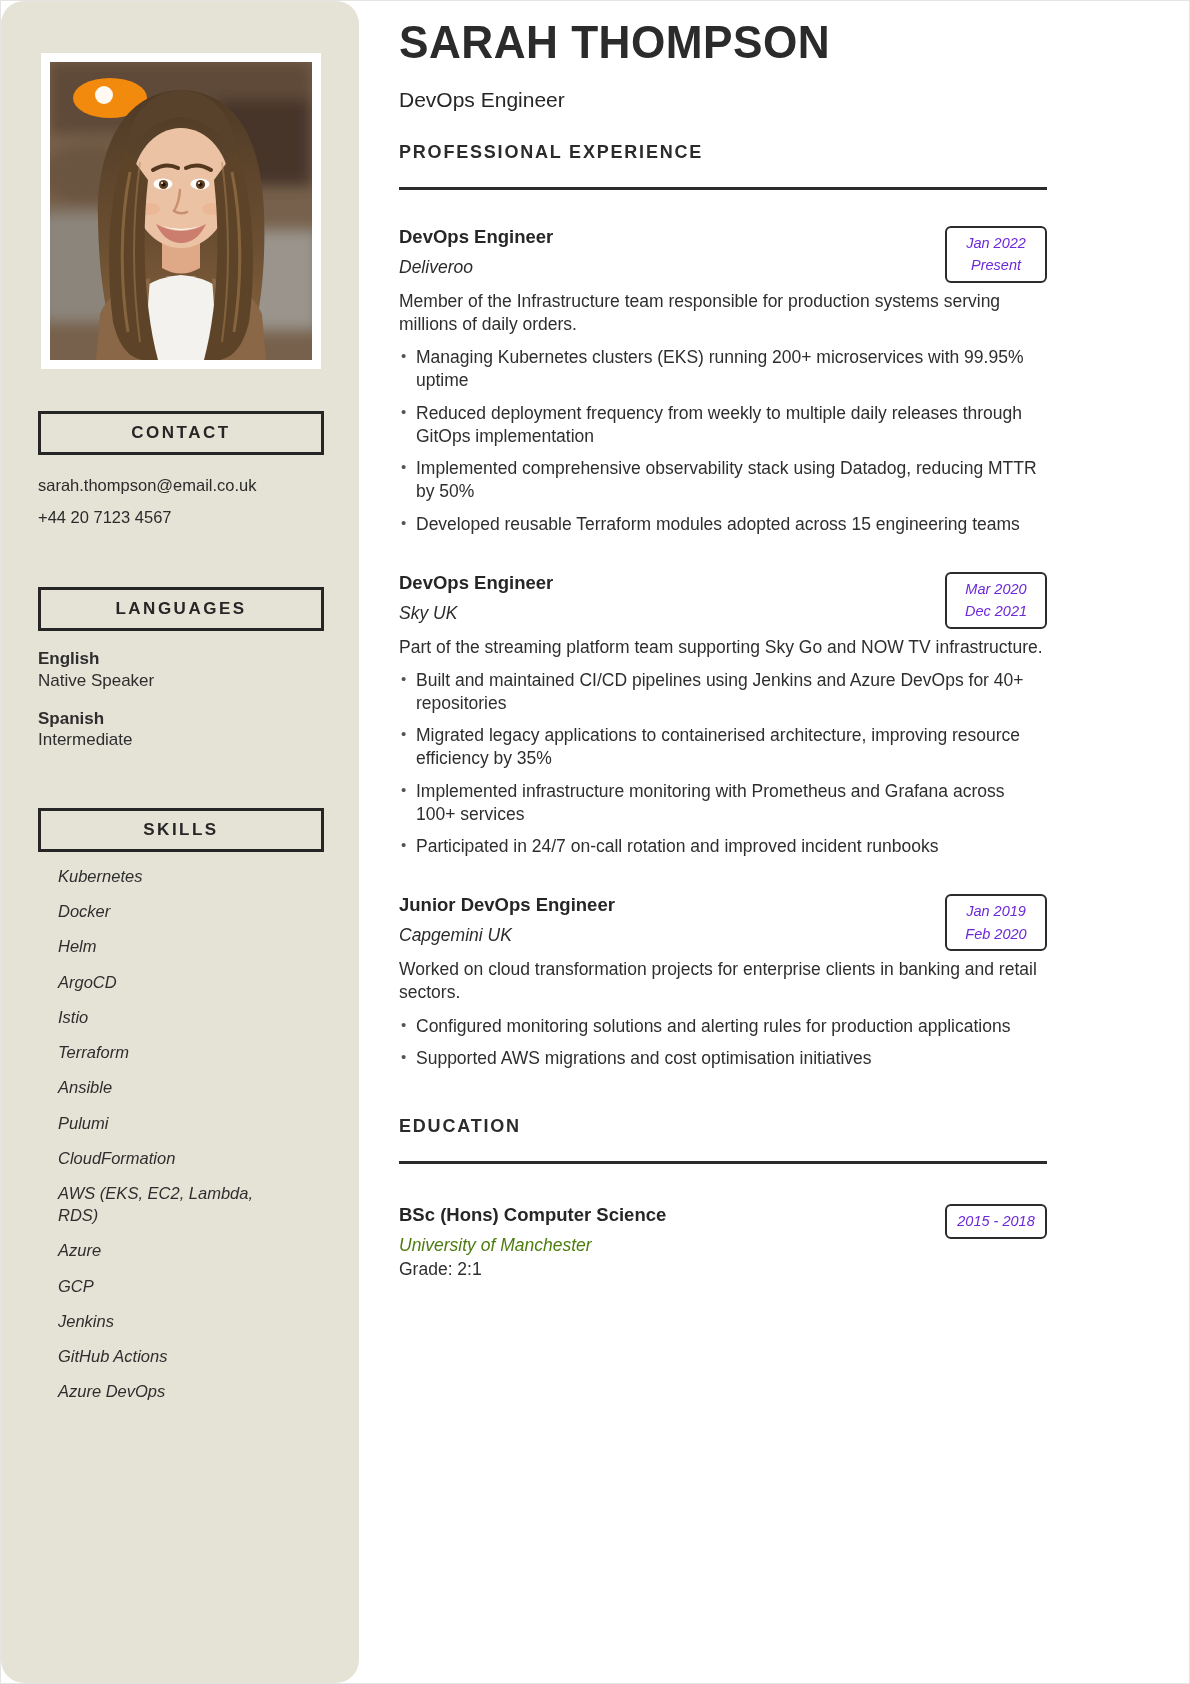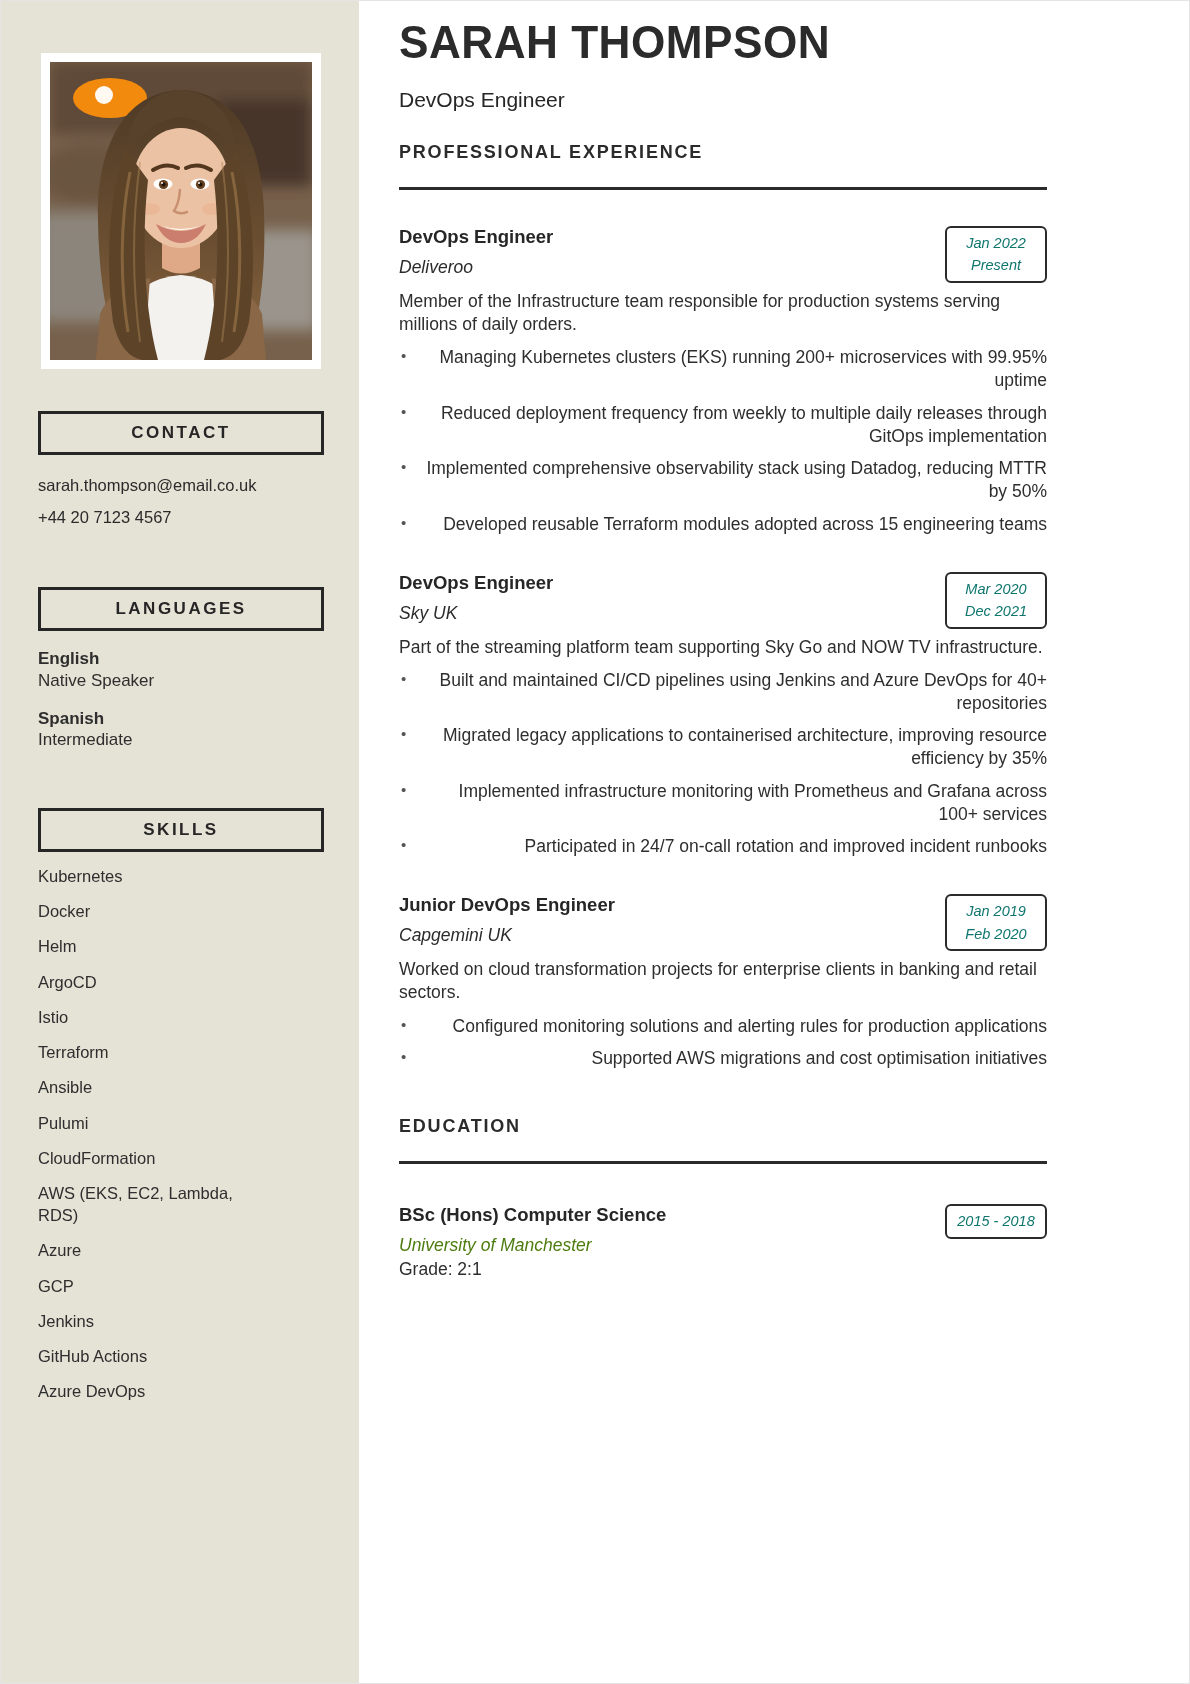--- a/index.html
+++ b/index.html
@@ -1,53 +1,53 @@
 <!DOCTYPE html>
 <html><head>
 <meta charset="utf-8">
 <style>
   html,body{margin:0;padding:0;background:#ffffff;}
   body{font-family:"Liberation Sans","DejaVu Sans",sans-serif;color:#2e2e2e;}
   .page{position:relative;width:1188px;height:1682px;border:1px solid #e4e4e4;background:#ffffff;display:flex;overflow:hidden;}
 
   
-  .sidebar{width:358px;min-width:358px;background:#e5e2d6;height:100%;box-sizing:border-box;}
+  .sidebar{width:358px;min-width:358px;background:#e5e2d6;height:100%;box-sizing:border-box;border-radius:23px;}
   .photo-frame{width:280px;height:316px;margin:52px 0 0 40px;background:#ffffff;padding:9px;box-sizing:border-box;}
   .photo-frame svg{display:block;width:100%;height:100%;}
   .side-box{border:3px solid #262626;margin:0 35px 0 37px;padding:9px 4px;text-align:center;
     font-weight:bold;font-size:17px;letter-spacing:2.5px;color:#262626;background:transparent;}
   .side-box.contact{margin-top:42px;}
   .side-box.languages{margin-top:54px;}
   .side-box.skills{margin-top:58px;}
   .contact-lines{margin:14px 35px 0 37px;font-size:16.5px;line-height:1.95;color:#2b2b2b;}
   .lang-list{margin:16px 35px 0 37px;padding:0;list-style:none;}
   .lang-list li{margin-top:17px;font-size:17px;line-height:1.25;}
   .lang-name{font-weight:bold;}
   .lang-level{font-weight:normal;}
-  .skills-list{margin:12px 35px 0 37px;padding:0;list-style:none;}
+  .skills-list{margin:12px 35px 0 57px;padding:0;list-style:none;font-style:italic;}
   .skills-list li{margin-top:13.5px;font-size:16.5px;line-height:1.32;max-width:238px;}
 
   
   .main{box-sizing:border-box;padding:18px 142px 0 40px;width:100%;}
   .name{margin:0;font-size:46px;line-height:1.02;font-weight:bold;letter-spacing:0.5px;color:#2b2b2b;
     transform:scaleX(.96);transform-origin:left;white-space:nowrap;}
   .subtitle{margin-top:22px;font-size:21px;color:#262626;}
   .section-title{margin-top:30px;font-size:18px;font-weight:bold;letter-spacing:1.8px;color:#2b2b2b;
     border-bottom:3px solid #2b2b2b;padding-bottom:24px;}
   .section-title.edu{margin-top:46px;}
 
   .job{margin-top:36px;}
   .head-row{display:flex;justify-content:space-between;align-items:flex-start;}
   .job-title{margin:0;font-size:18.5px;font-weight:bold;color:#262626;}
   .job-company{margin-top:9px;font-style:italic;font-size:17.5px;color:#2b2b2b;}
   .date-badge{border:2px solid #2b2b2b;border-radius:6px;padding:4px 10px;min-width:102px;
-    text-align:center;font-style:italic;font-size:14.5px;line-height:1.55;color:#0f766e;box-sizing:border-box;}
+    text-align:center;font-style:italic;font-size:14.5px;line-height:1.55;color:#6d28d9;box-sizing:border-box;}
   .job-summary{margin:7px 0 0 0;font-size:17.5px;line-height:1.33;color:#2e2e2e;}
   .bullets{margin:4px 0 0 0;padding:0;list-style:none;}
-  .bullet{position:relative;margin-top:10px;padding-left:17px;font-size:17.5px;line-height:1.3;color:#2e2e2e;text-align:right;}
+  .bullet{position:relative;margin-top:10px;padding-left:17px;font-size:17.5px;line-height:1.3;color:#2e2e2e;}
   .bullet::before{content:"\2022";position:absolute;left:2px;top:0;color:#555;font-size:15px;}
 
   .edu-entry{margin-top:40px;}
   .degree{margin:0;font-size:18.5px;font-weight:bold;color:#262626;}
   .school{margin-top:9px;font-style:italic;font-size:17.5px;color:#4d7c0f;}
   .grade{margin-top:3px;font-size:17.5px;color:#2e2e2e;}
 </style>
 </head>
 <body>
 

